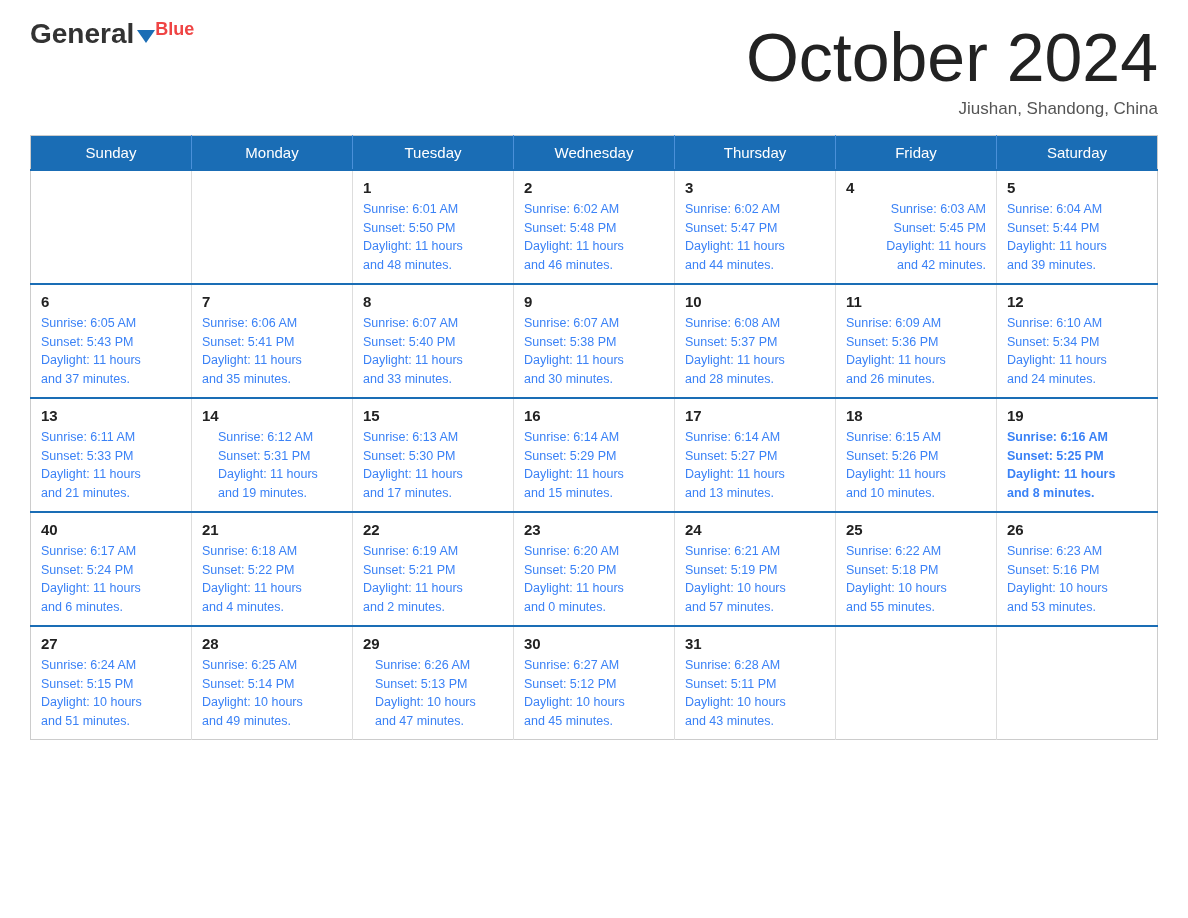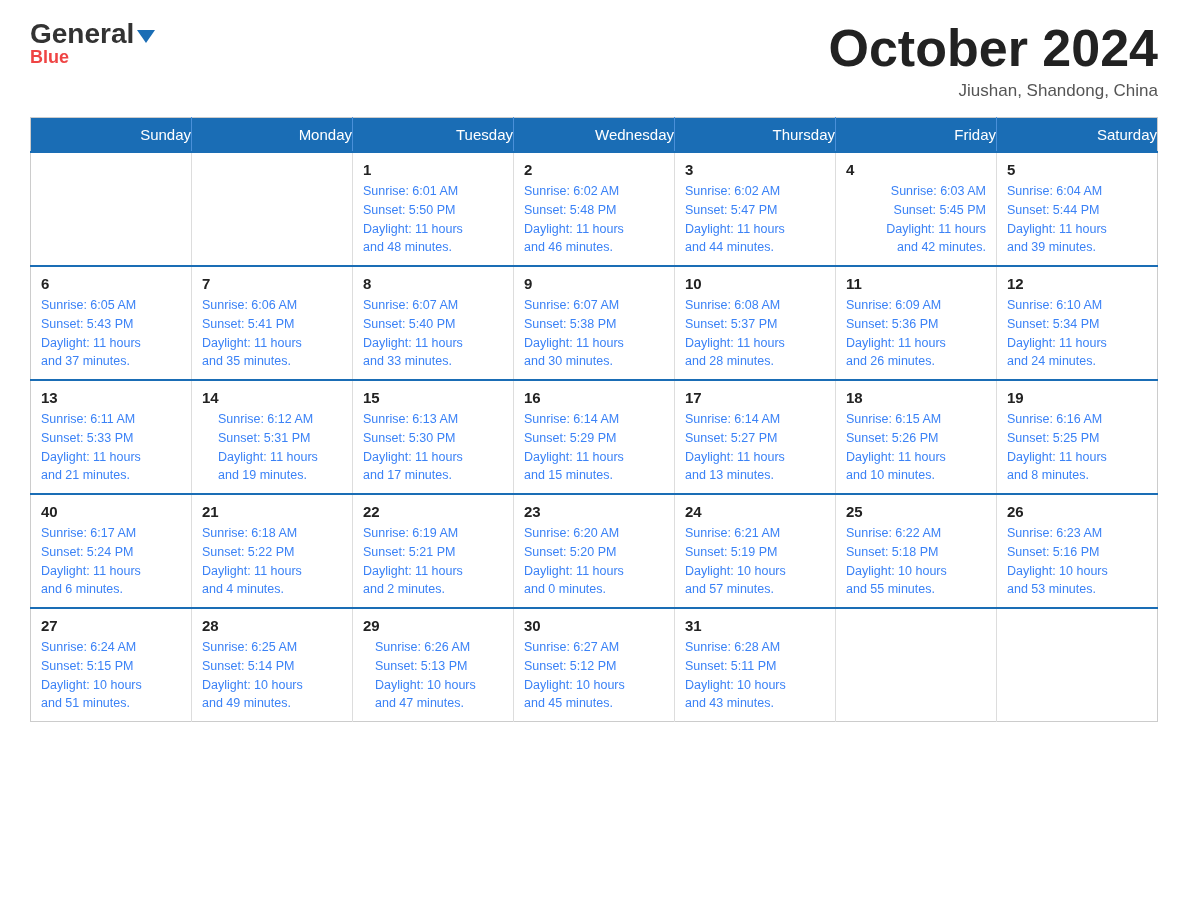--- a/index.html
+++ b/index.html
@@ -11,21 +11,21 @@
       min-height: 918px;
     }
     .header {
       display: flex;
       justify-content: space-between;
       align-items: flex-start;
       margin-bottom: 16px;
     }
     .logo {
       display: flex;
-      flex-direction: column;
+      flex-direction: row;
       align-items: flex-start;
       justify-content: space-between;
     }
     .logo-general {
       font-size: 28px;
       font-weight: bold;
       color: #333333;
       line-height: 1;
     }
     .logo-blue {
@@ -36,22 +36,22 @@
       margin-left: 0;
     }
     .logo-row {
       display: flex;
       align-items: center;
     }
     .title-block {
       text-align: right;
     }
     .month-title {
-      font-size: 52px;
-      font-weight: bold;
+      font-size: 68px;
+      font-weight: normal;
       color: #222222;
       line-height: 1.1;
     }
     .location {
       font-size: 17px;
       color: #555555;
       margin-top: 4px;
     }
     .calendar {
       width: 100%;
@@ -59,21 +59,21 @@
       border: 1px solid #cccccc;
     }
     .calendar thead tr {
       background-color: #1a6db5;
     }
     .calendar thead th {
       color: #ffffff;
       font-size: 15px;
       font-weight: normal;
       padding: 8px 0;
-      text-align: right;
+      text-align: center;
       border-right: 1px solid #4a90d9;
     }
     .calendar thead th:last-child {
       border-right: none;
     }
     .calendar tbody tr {
       border-top: 2px solid #1a6db5;
     }
     .calendar tbody td {
       vertical-align: top;
@@ -261,21 +261,21 @@
         </td>
         <td>
           <span class="day-number">18</span>
           <div class="day-info" style="white-space: pre-line;">Sunrise: 6:15 AM
 Sunset: 5:26 PM
 Daylight: 11 hours
 and 10 minutes.</div>
         </td>
         <td>
           <span class="day-number">19</span>
-          <div class="day-info" style="white-space: pre-line;">Sunrise: 6:16 AM
+          <div class="day-info" style="white-space: pre-line; font-weight: bold;">Sunrise: 6:16 AM
 Sunset: 5:25 PM
 Daylight: 11 hours
 and 8 minutes.</div>
         </td>
       </tr>
       <tr>
         <td>
           <span class="day-number">40</span>
           <div class="day-info" style="white-space: pre-line;">Sunrise: 6:17 AM
 Sunset: 5:24 PM

